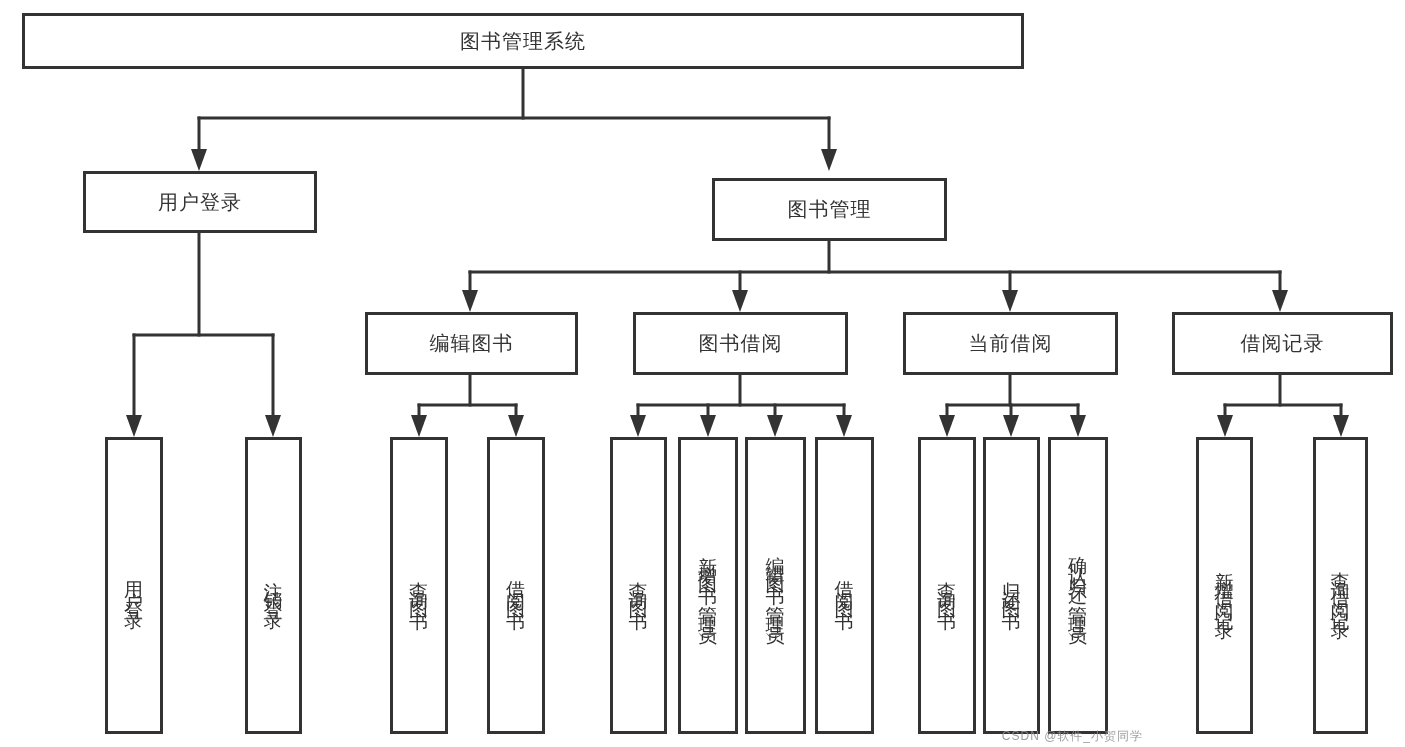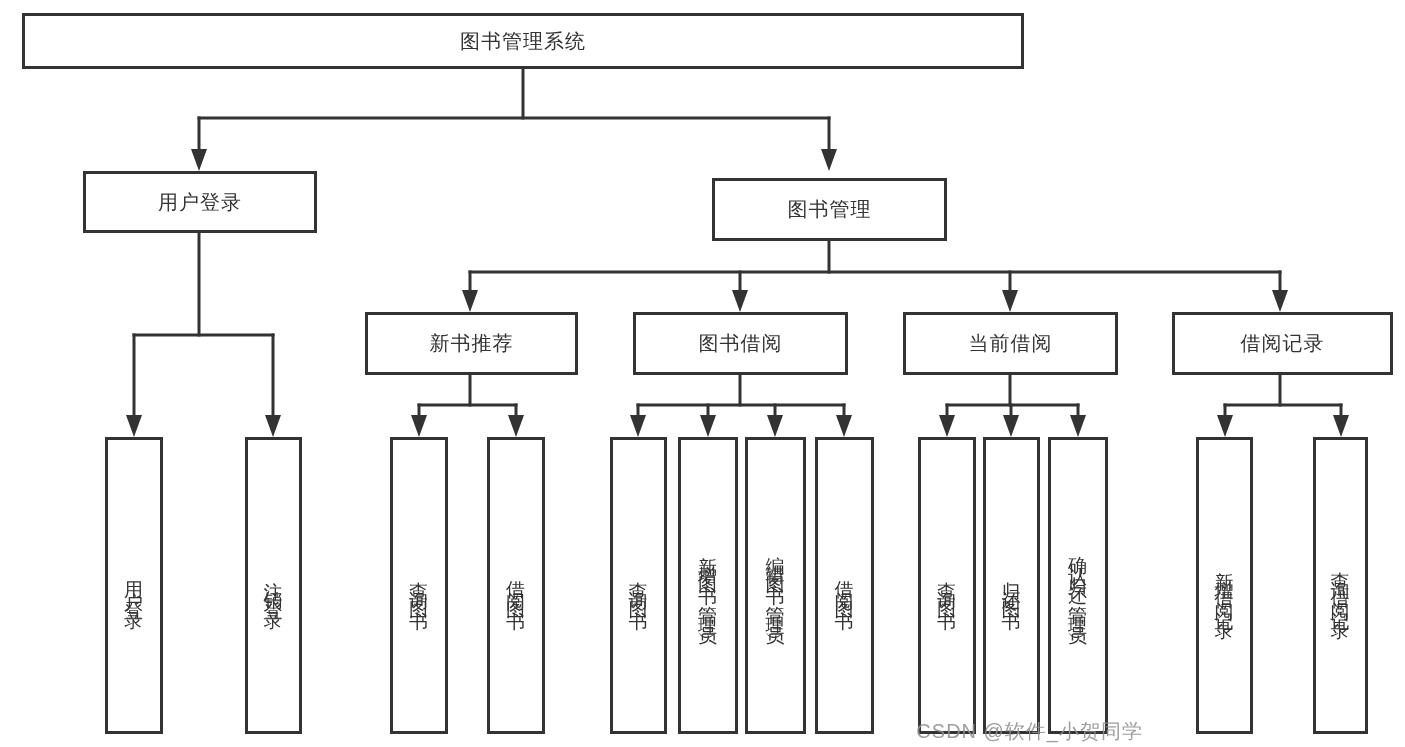--- a/index.html
+++ b/index.html
@@ -51,21 +51,21 @@
   .lf8  { left: 815px;  width: 59px; }
   .lf9  { left: 918px;  width: 58px; }
   .lf10 { left: 983px;  width: 57px; }
   .lf11 { left: 1048px; width: 60px; }
   .lf12 { left: 1196px; width: 57px; }
   .lf13 { left: 1313px; width: 55px; }
   #watermark {
     position: absolute;
     right: 4px; bottom: 2px;
     z-index: 5;
-    font-size: 20px;
+    font-size: 12px;
     color: rgba(145,145,145,0.88);
     letter-spacing: 1px;
     white-space: nowrap;
   }
 </style>
 </head>
 <body>
 
 <div id="stage">
 
@@ -140,21 +140,21 @@
   </div>
 
   <div class="node lv2-a">
     <span class="lbl">用户登录</span>
   </div>
   <div class="node lv2-b">
     <span class="lbl">图书管理</span>
   </div>
 
   <div class="node lv3 lv3-a">
-    <span class="lbl">新书推荐</span>
+    <span class="lbl">编辑图书</span>
   </div>
   <div class="node lv3 lv3-c">
     <span class="lbl">当前借阅</span>
   </div>
   <div class="node lv3 lv3-b">
     <span class="lbl">图书借阅</span>
   </div>
   <div class="node lv3 lv3-d">
     <span class="lbl">借阅记录</span>
   </div>

